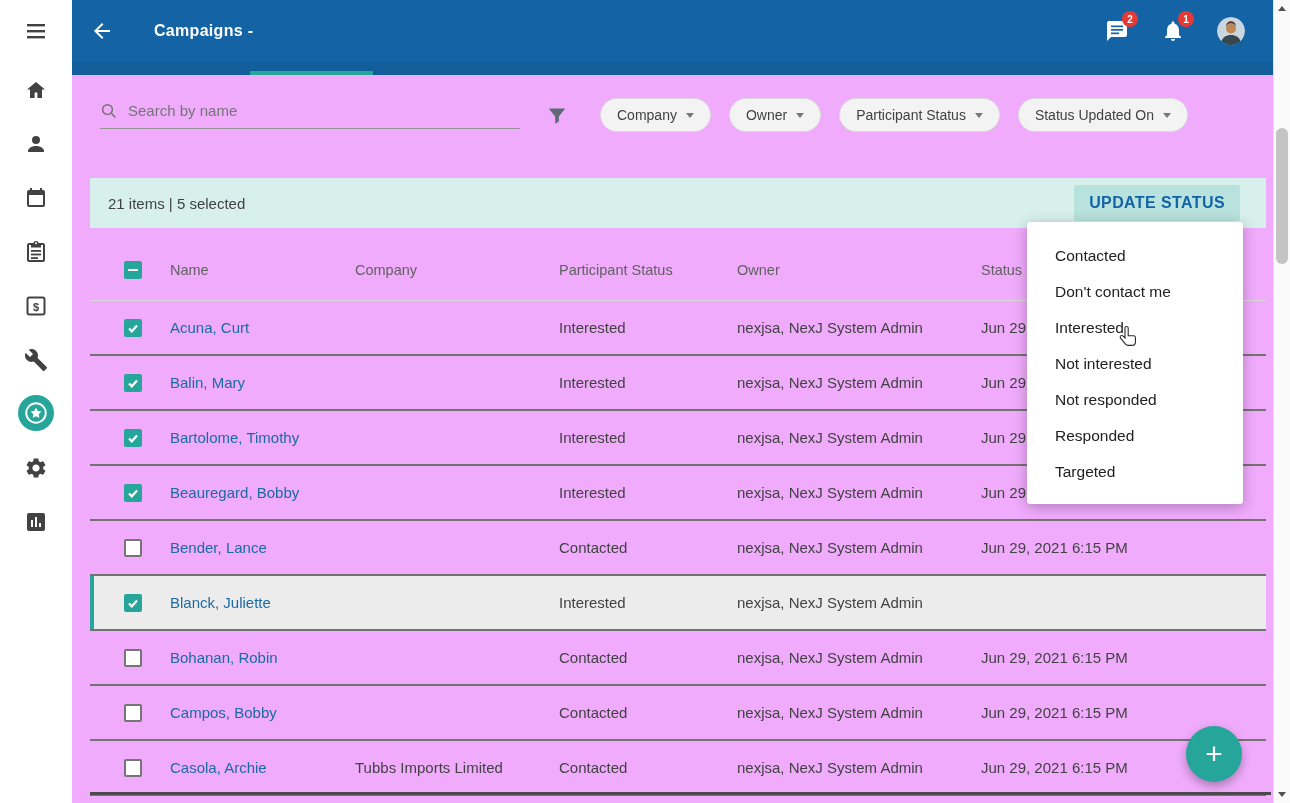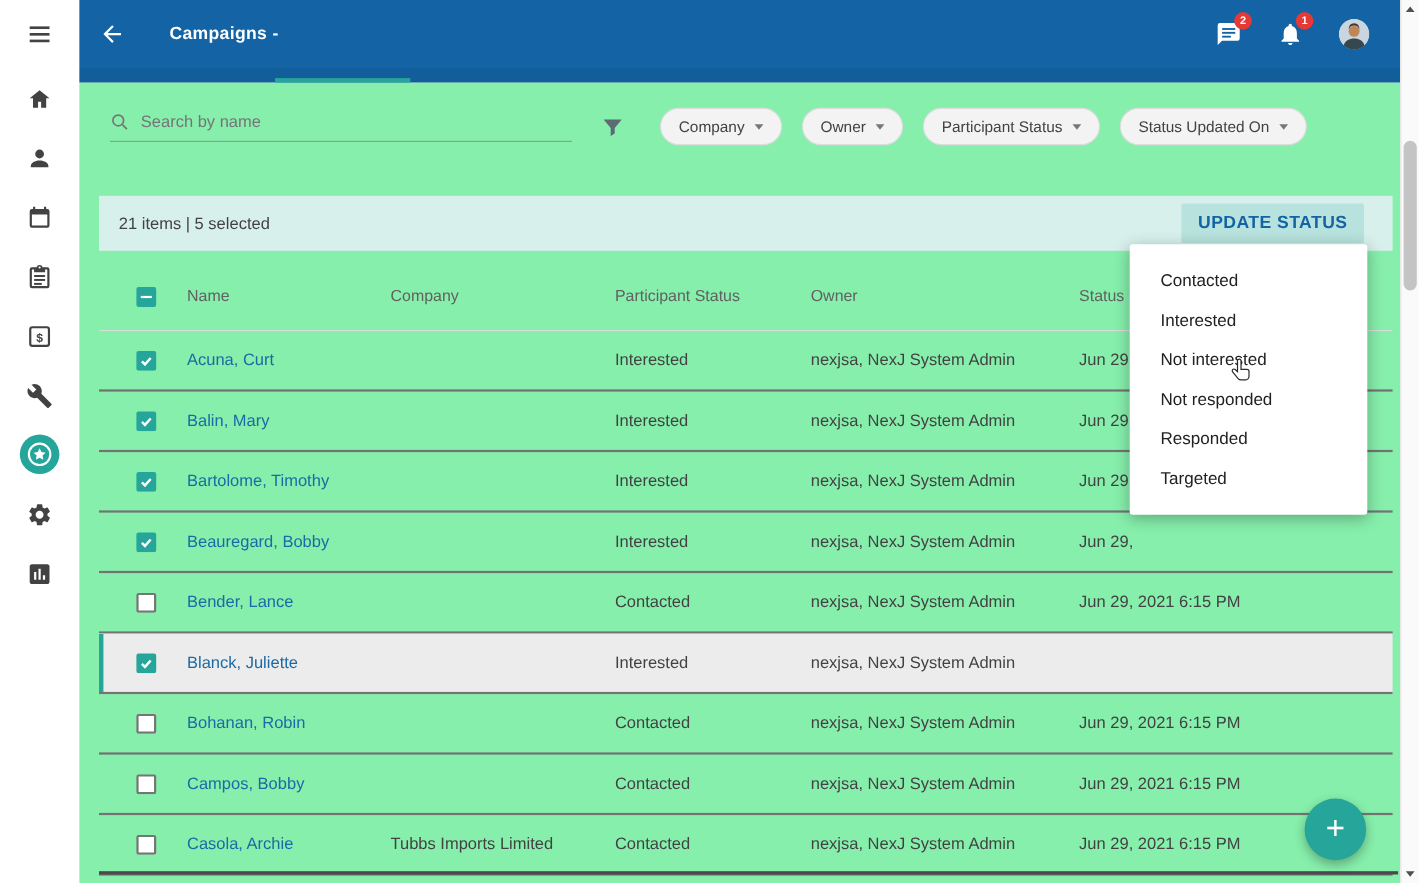--- a/index.html
+++ b/index.html
@@ -23,21 +23,21 @@
   .hicon { position:relative; width:24px; height:24px; cursor:pointer; }
   .hicon svg { width:24px; height:24px; display:block; }
   .badge { position:absolute; top:-8px; right:-9px; min-width:16px; height:16px; border-radius:8px;
     background:#E53935; color:#fff; font-size:10px; font-weight:700; display:flex; align-items:center;
     justify-content:center; padding:0 3px; }
   .avatar { width:28px; height:28px; border-radius:50%; overflow:hidden; cursor:pointer; }
   .tabstrip { position:absolute; left:0; right:0; bottom:0; height:13px; background:rgba(0,0,0,.06); }
   .tab-underline { position:absolute; left:178px; bottom:0; width:123px; height:4px; background:#26A69A; }
 
   
-  .content { position:absolute; left:72px; top:75px; right:17px; bottom:0; background:#86efac; }
+  .content { position:absolute; left:72px; top:75px; right:17px; bottom:0; background:#f0abfc; }
 
   .toolbar { display:flex; align-items:center; height:80px; padding-left:28px; }
   .search { display:flex; align-items:center; width:420px; border-bottom:1px solid #949494; padding-bottom:8px; gap:10px; }
   .search svg { flex:0 0 auto; }
   .search input { border:none; outline:none; font-size:15px; color:#424242; width:100%; font-family:inherit; background:transparent; }
   .search input::placeholder { color:#757575; }
   .funnel-btn { margin-left:26px; width:22px; height:22px; cursor:pointer; }
   .pills { display:flex; gap:18px; margin-left:32px; }
   .pill { display:flex; align-items:center; gap:9px; height:34px; padding:0 16px; border:1px solid #DCDCDC;
     border-radius:17px; background:#F3F3F3; font-size:14px; color:#424242; cursor:pointer; white-space:nowrap; }
@@ -326,20 +326,21 @@
         <div class="cell">Tubbs Imports Limited</div>
         <div class="cell">Contacted</div>
         <div class="cell">nexjsa, NexJ System Admin</div>
         <div class="cell">Jun 29, 2021 6:15 PM</div>
       </div>
     </div>
   </main>
 
   <div class="menu">
     <div class="menu-item">Contacted</div>
+    <div class="menu-item">Don't contact me</div>
     <div class="menu-item">Interested</div>
     <div class="menu-item">Not interested</div>
     <div class="menu-item">Not responded</div>
     <div class="menu-item">Responded</div>
     <div class="menu-item">Targeted</div>
   </div>
 
   <svg class="cursor" viewBox="0 0 20 24">
     <path d="M8.6 1.5c-.9 0-1.6.7-1.6 1.6v9.8l-2.1-2c-.7-.65-1.75-.6-2.35.1-.5.6-.5 1.45 0 2.05l5 6.1c.65.8 1.6 1.25 2.6 1.25h3.95c1.85 0 3.35-1.5 3.35-3.35v-4.4c0-1.05-.85-1.9-1.9-1.9h-5.35V3.1c0-.9-.7-1.6-1.6-1.6z" fill="#fff" stroke="#2b2b2b" stroke-width="1.1"></path>
   </svg>

